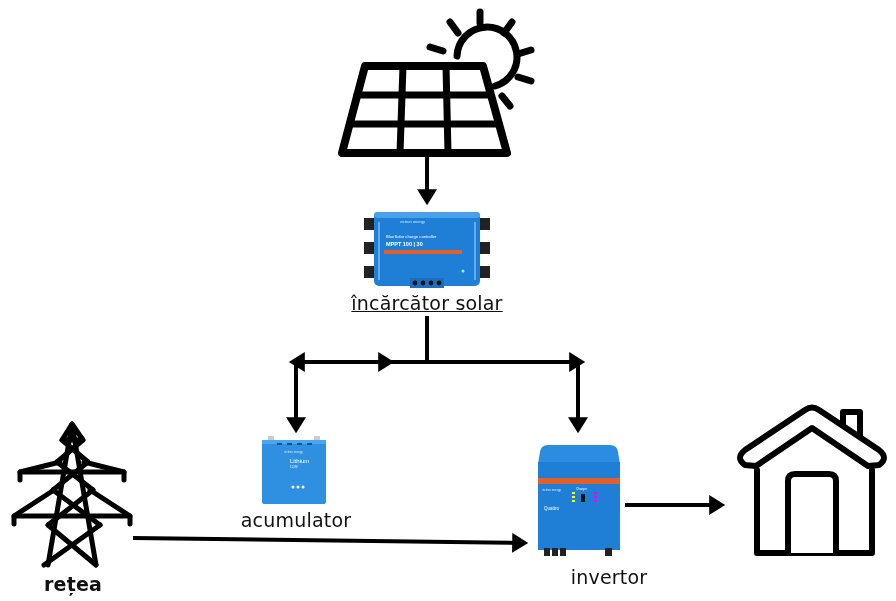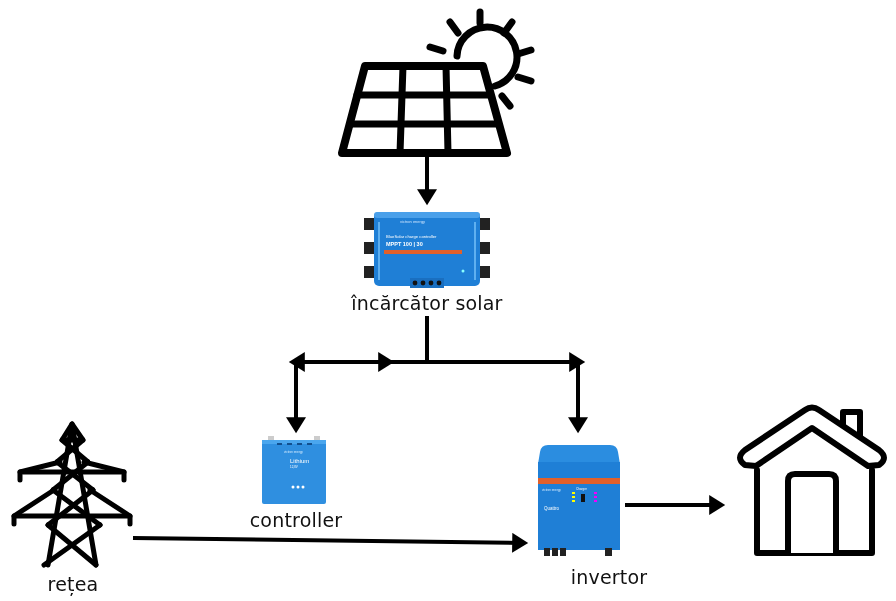--- a/index.html
+++ b/index.html
@@ -122,16 +122,16 @@
   </g>
 
   <g stroke="#000" fill="#fff" stroke-width="6" stroke-linecap="round" stroke-linejoin="round">
     <rect x="843" y="412" width="17" height="30" fill="#fff"></rect>
     <path d="M757,470 L757,553 L872,553 L872,470"></path>
     <path d="M745,465 Q735,458 745,450 L805,410 Q812,405 819,410 L879,450 Q889,458 879,465 L868,466 L812,428 L756,466 Z"></path>
     <path d="M788,553 L788,481 Q788,474 795,474 L829,474 Q836,474 836,481 L836,553"></path>
   </g>
 </svg>
 
-<div class="label" style="left:427px; top:292px;">încărcător solar</div>
-<div class="label" style="left:296px; top:509px;">controller</div>
-<div class="label" style="left:73px; top:573px;">rețea</div>
+<div class="label" style="left:427px; top:292px;text-decoration:underline;">încărcător solar</div>
+<div class="label" style="left:296px; top:509px;">acumulator</div>
+<div class="label" style="left:73px; top:573px;font-weight:bold;">rețea</div>
 <div class="label" style="left:609px; top:566px;">invertor</div>
 
 </body></html>

